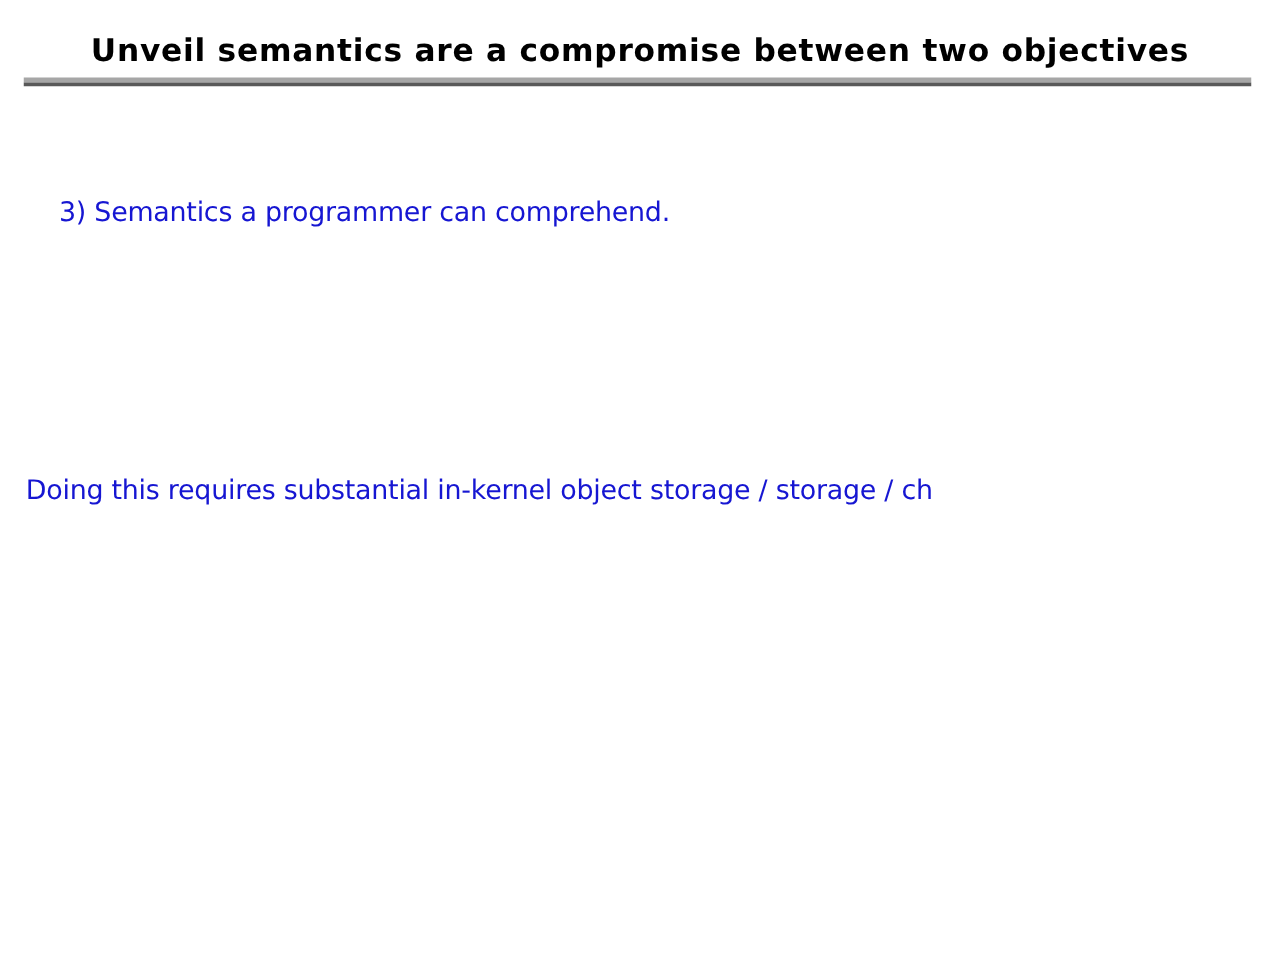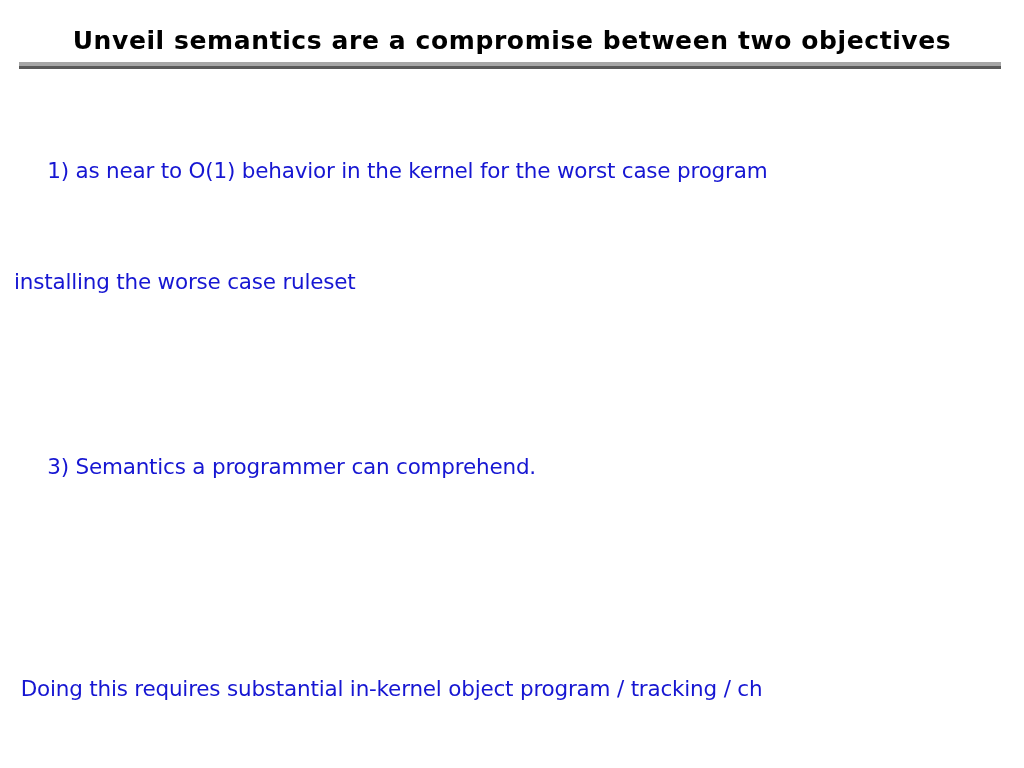--- a/index.html
+++ b/index.html
@@ -102,29 +102,25 @@
     <span class="slide-title">Unveil semantics are a compromise between two objectives</span>
   </div>
 
   <div class="divider">
     <div class="rule-light"></div>
     <div class="rule-dark"></div>
   </div>
 
   <div class="body-block">
 
-    <p class="para">
-      <span class="nowrap-line">     1) as near to O(1) behavior in the kernel for the worst case program</span>
-      <span class="nowrap-line">installing the worse case ruleset</span>
-    </p>
 
     <p class="para">
       <span class="nowrap-line">     3) Semantics a programmer can comprehend.</span>
     </p>
 
     <p class="para spacer-before">
-      <span class="nowrap-line"> Doing this requires substantial in-kernel object program / tracking / ch</span>
+      <span class="nowrap-line"> Doing this requires substantial in-kernel object storage / storage / ch</span>
       
     </p>
 
   </div>
 
 </div>
 
 </body></html>

